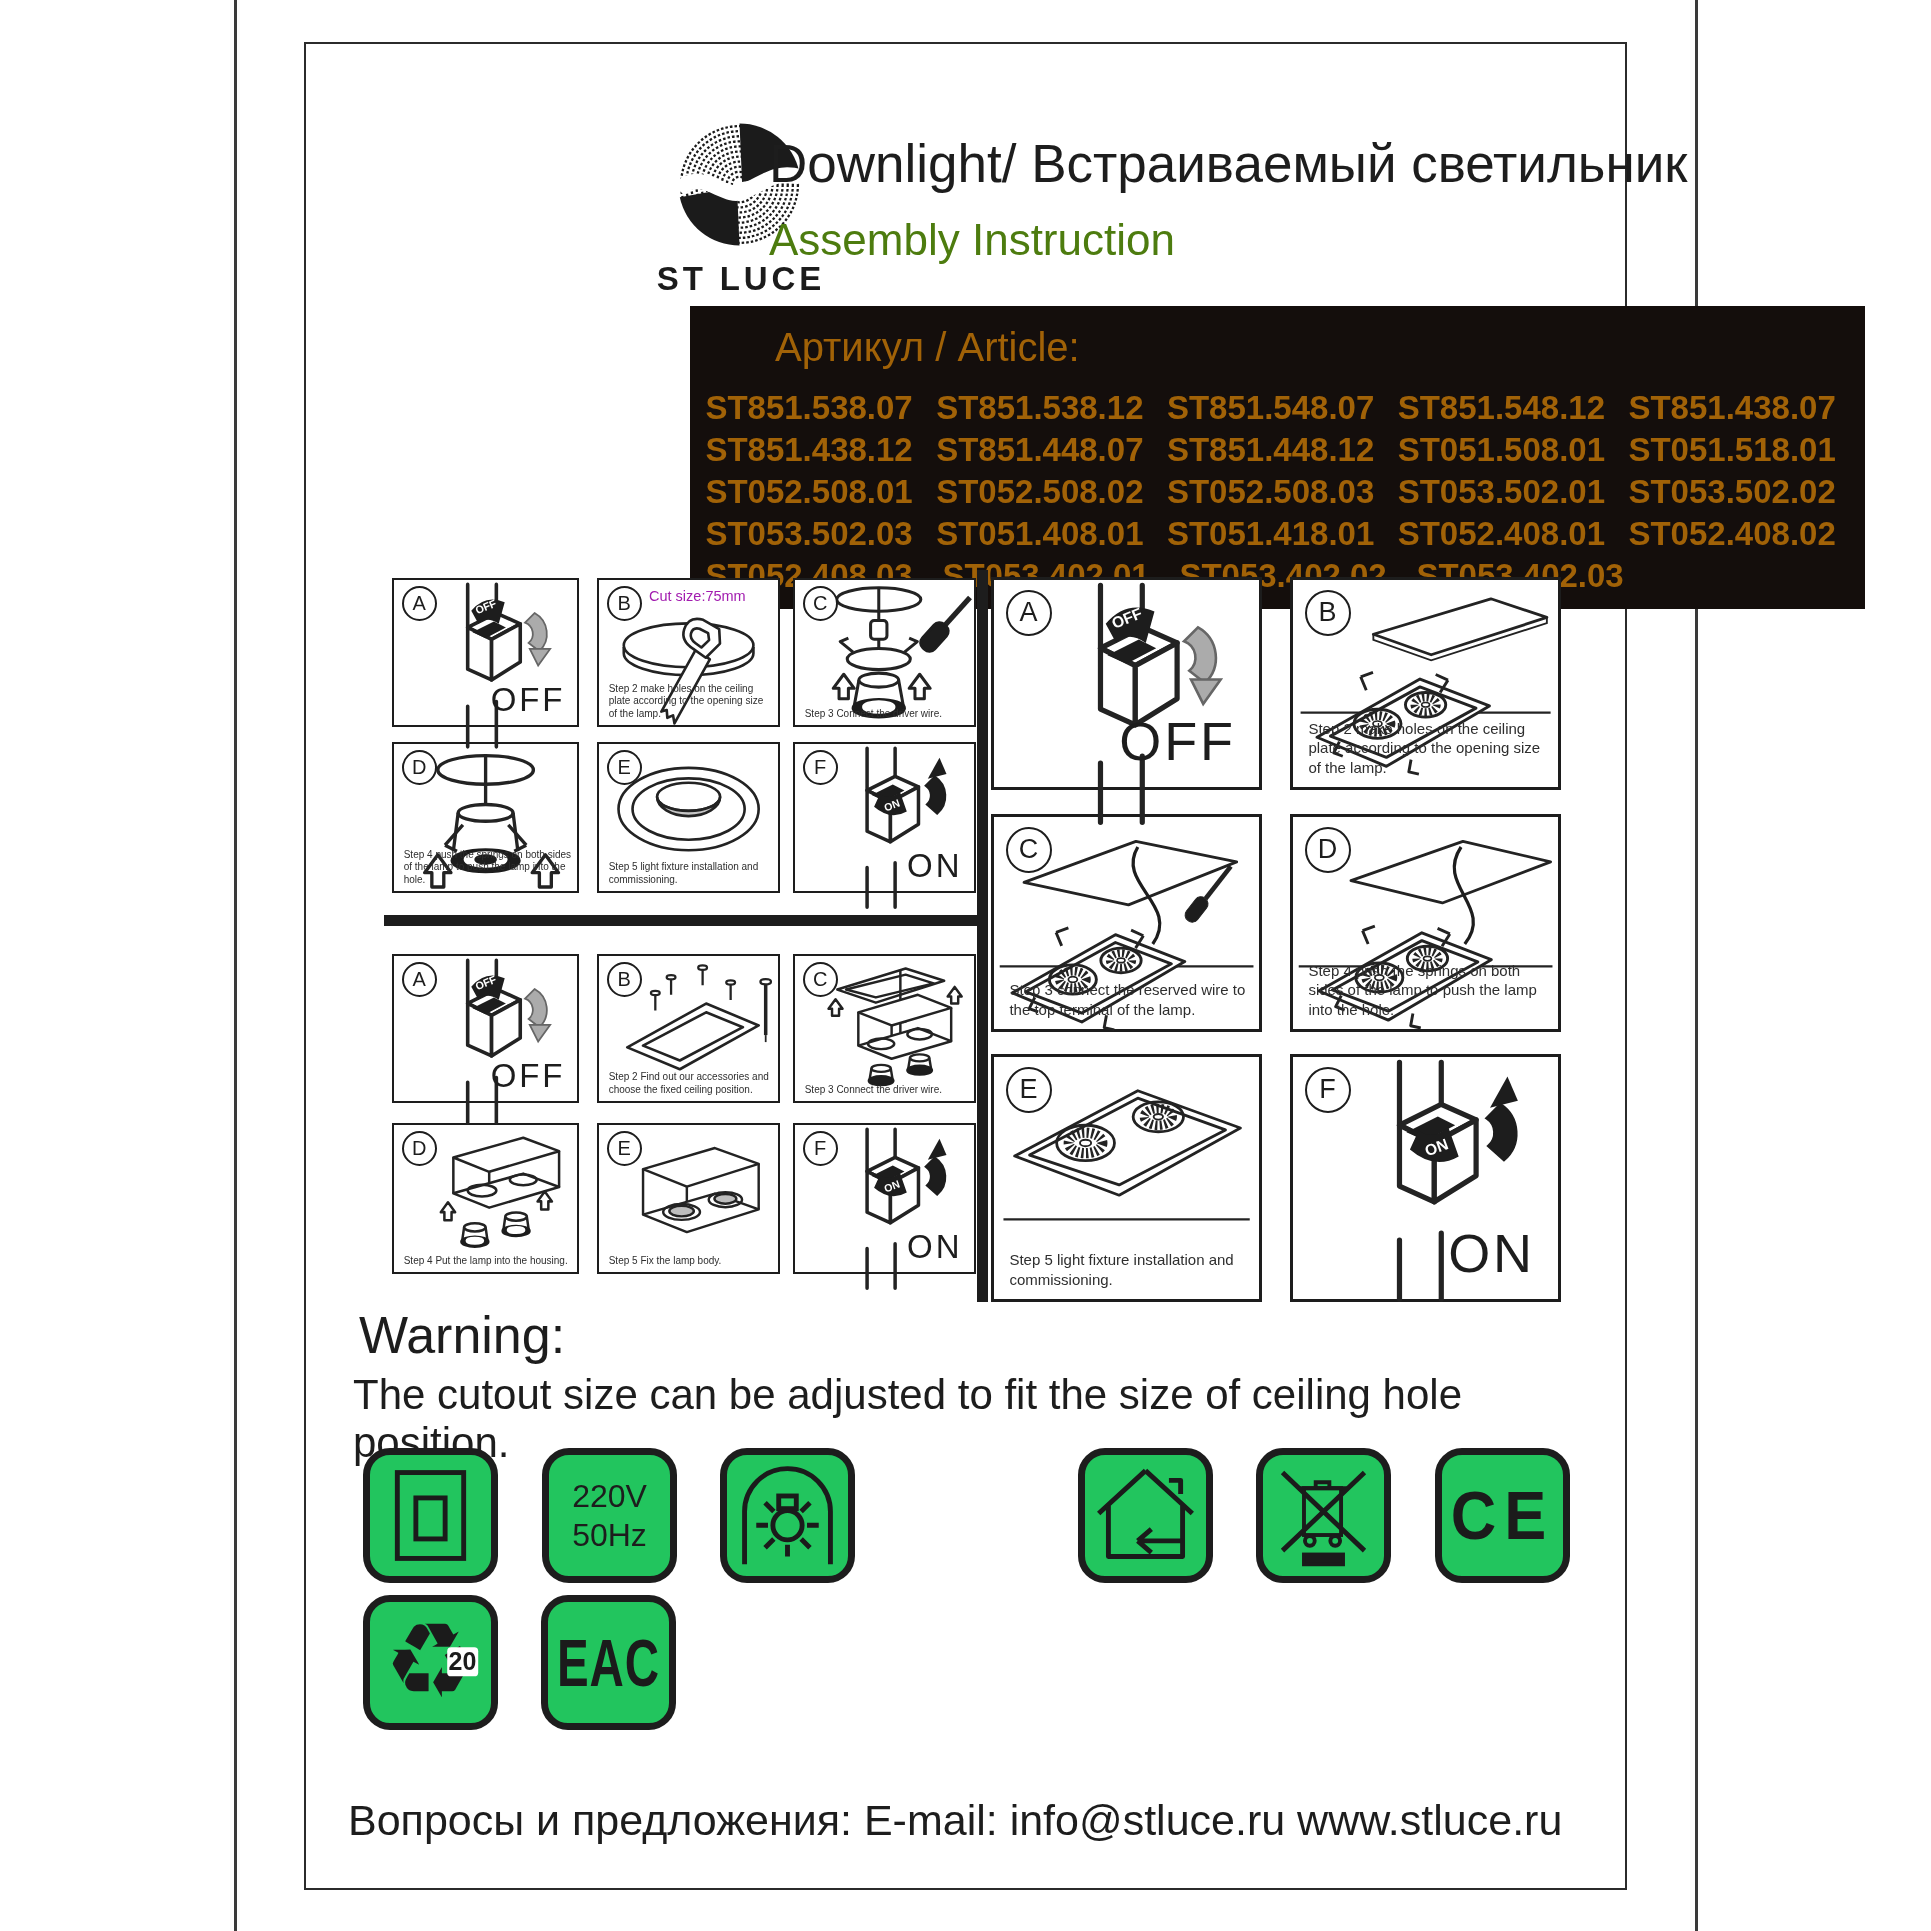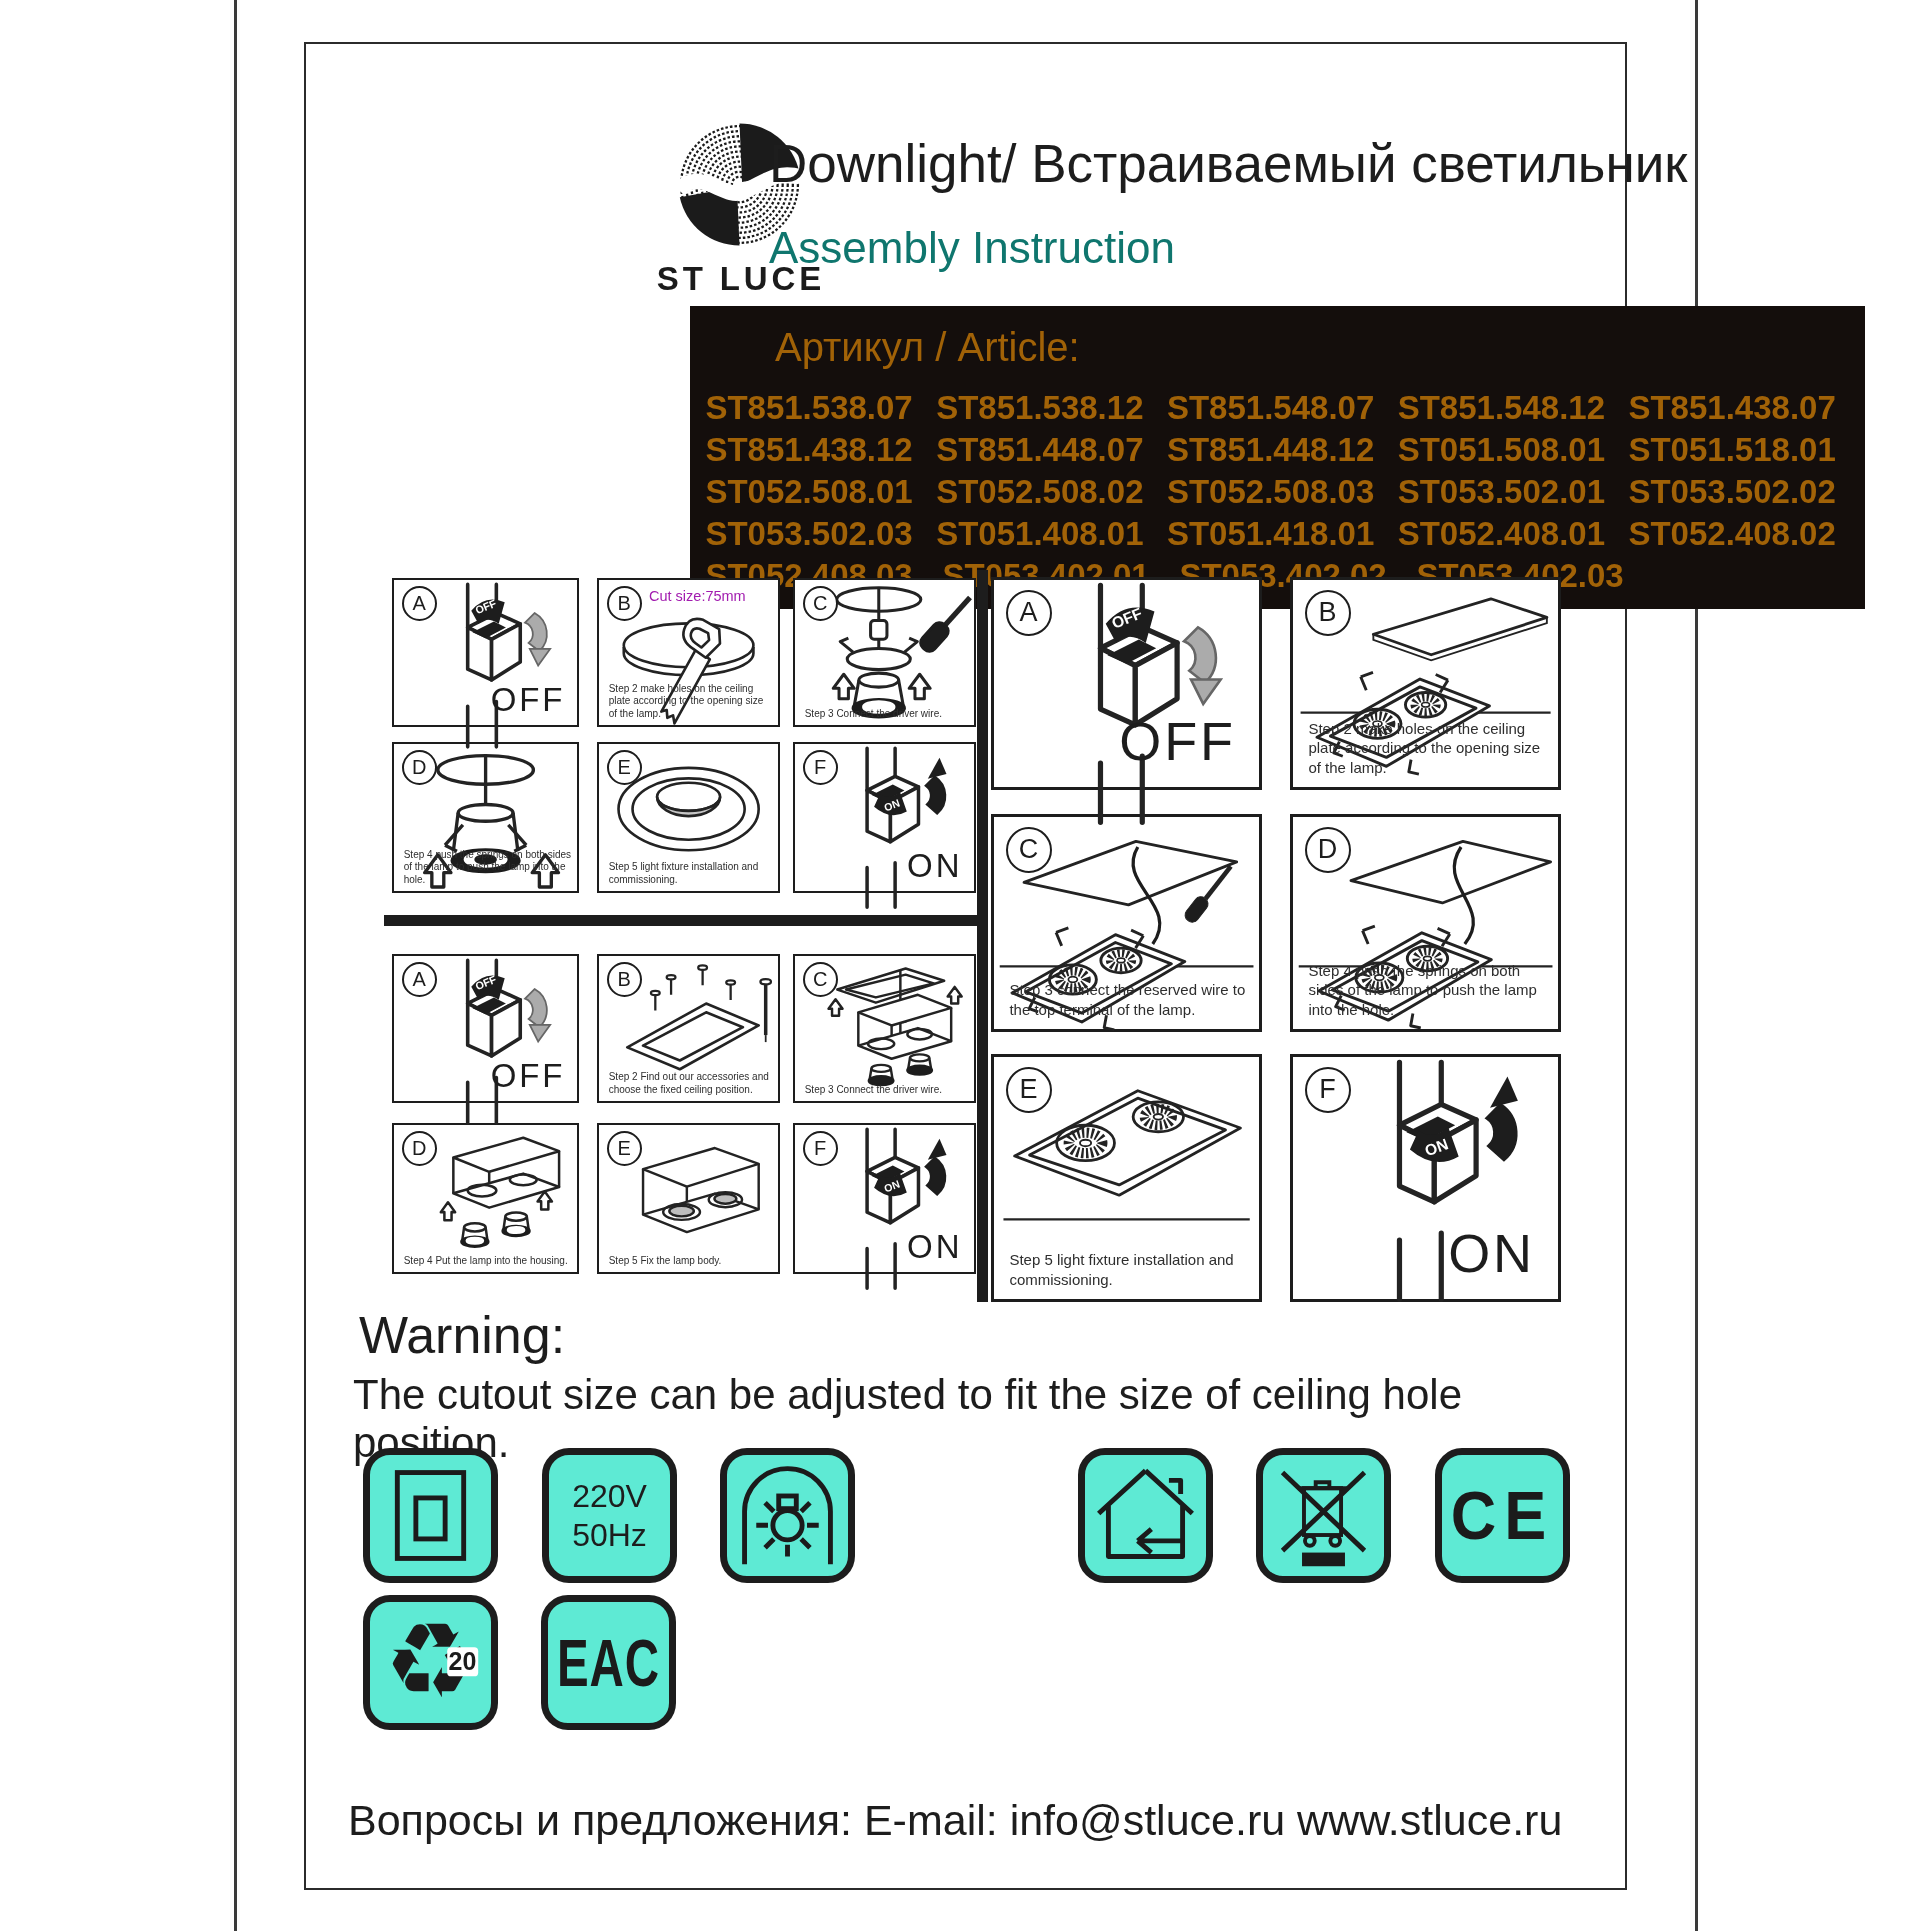--- a/index.html
+++ b/index.html
@@ -7,21 +7,21 @@
         font-family:"Liberation Sans", sans-serif;color:#1d1d1d;}
   .scanline{position:absolute;top:0;width:2.9px;height:1931px;background:#3a3a3a;}
   #frame{position:absolute;left:304px;top:42px;width:1323px;height:1848px;
          border:2.9px solid #2b2b2b;box-sizing:border-box;background:#fff;}
   
   .logo{position:absolute;left:370px;top:77px;width:127px;height:127px;}
   .brand{position:absolute;left:346px;top:216px;width:178px;text-align:center;
          font-size:33px;font-weight:bold;letter-spacing:3.9px;color:#1b1b1b;}
   .titleblock{position:absolute;left:463px;top:89px;width:1067px;text-align:left;}
   .title{font-size:53px;color:#1d1d1d;}
-  .subtitle{font-size:44px;margin-top:29px;color:#0f766e;}
+  .subtitle{font-size:44px;margin-top:21px;color:#4d7c0f;}
   
   #articlebox{position:absolute;left:384px;top:262px;width:1175px;height:303px;
               background:#140e0c;color:#a16207;box-sizing:border-box;}
   #articlebox .heading{position:absolute;left:85px;top:19.3px;font-size:40px;}
   #articlebox .rows{position:absolute;left:15.4px;top:81px;right:5.8px;}
   .art-row{display:flex;height:42px;align-items:center;}
   .art-cell{width:237px;font-size:33px;font-weight:bold;letter-spacing:0px;white-space:nowrap;}
   
   .panel{position:absolute;background:#fff;border:2.9px solid #1d1d1d;box-sizing:border-box;}
   .panel-lg{border-width:3.9px;}
@@ -38,21 +38,21 @@
   .art{position:absolute;left:1.9px;right:1.9px;top:1.9px;bottom:5.8px;width:auto;height:auto;z-index:1;}
   .art-cap{bottom:37px;}
   .art-note{top:25px;bottom:37px;}
   .art-lgcap{bottom:60px;}
   .divider{position:absolute;background:#1d1d1d;}
   
   #warn-title{position:absolute;left:359px;top:1305px;font-size:52px;}
   #warn-text{position:absolute;left:353px;top:1371px;width:1246px;font-size:42px;}
   
   .cert{position:absolute;width:135px;height:135px;border:7.7px solid #1d1d1d;border-radius:27px;
-        box-sizing:border-box;background:#5eead4;}
+        box-sizing:border-box;background:#22c55e;}
   .cert svg{position:absolute;inset:0;width:100%;height:100%;}
   .voltline{position:absolute;left:0;width:100%;text-align:center;font-size:32px;color:#1d1d1d;}
   .recycle-glyph{position:absolute;left:0;top:-7.7px;width:100%;text-align:center;
                  font-size:104px;line-height:135px;color:#1b1b1b;}
   .recycle-num{position:absolute;left:50%;top:50%;transform:translate(-50%,-54%);
                font-size:25px;font-weight:bold;color:#1b1b1b;background:#fff;padding:0 1.9px;border-radius:3.9px;margin-left:32px;}
   .cert-text{position:absolute;left:0;top:0;width:100%;height:100%;display:flex;
              align-items:center;justify-content:center;font-weight:bold;color:#1b1b1b;}
   .eac-text{font-size:50px;transform:scale(0.95,1.35);letter-spacing:1px;}
   .ce-text{font-size:60px;letter-spacing:7.7px;transform:scale(1.05,1.15);}

